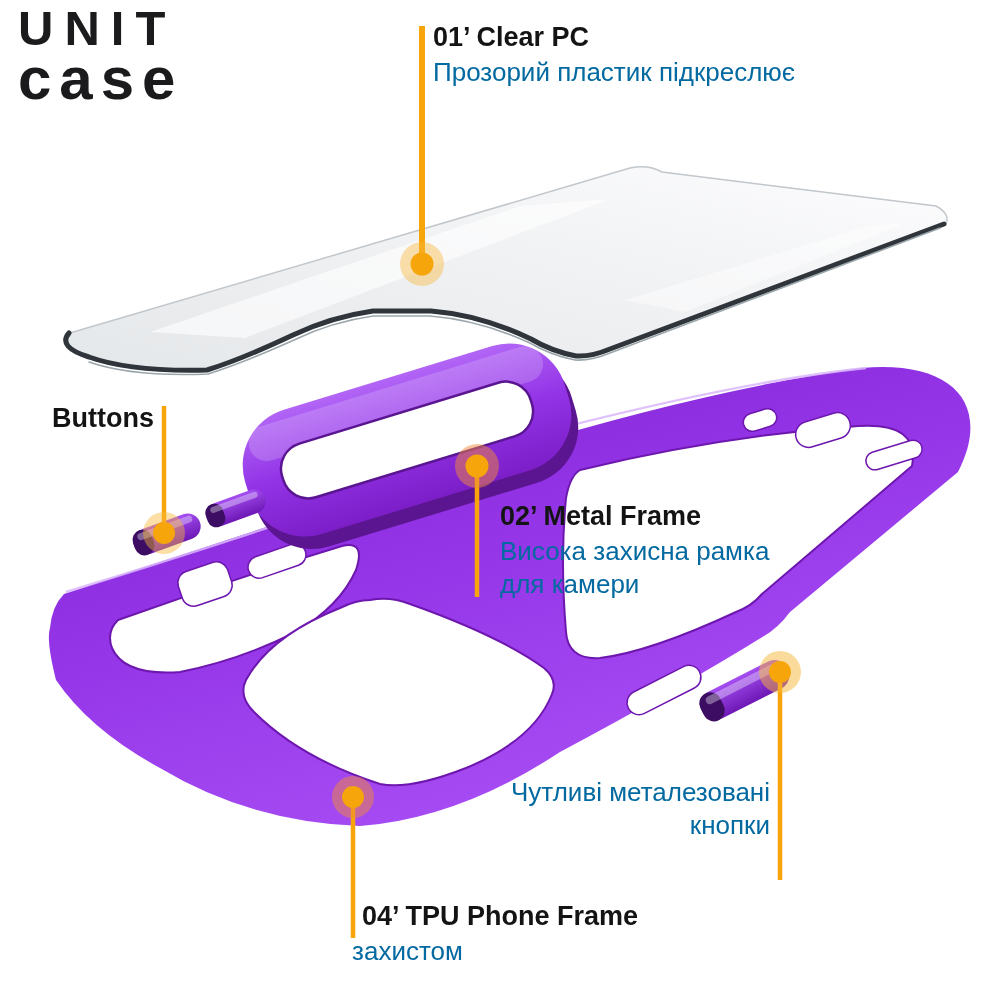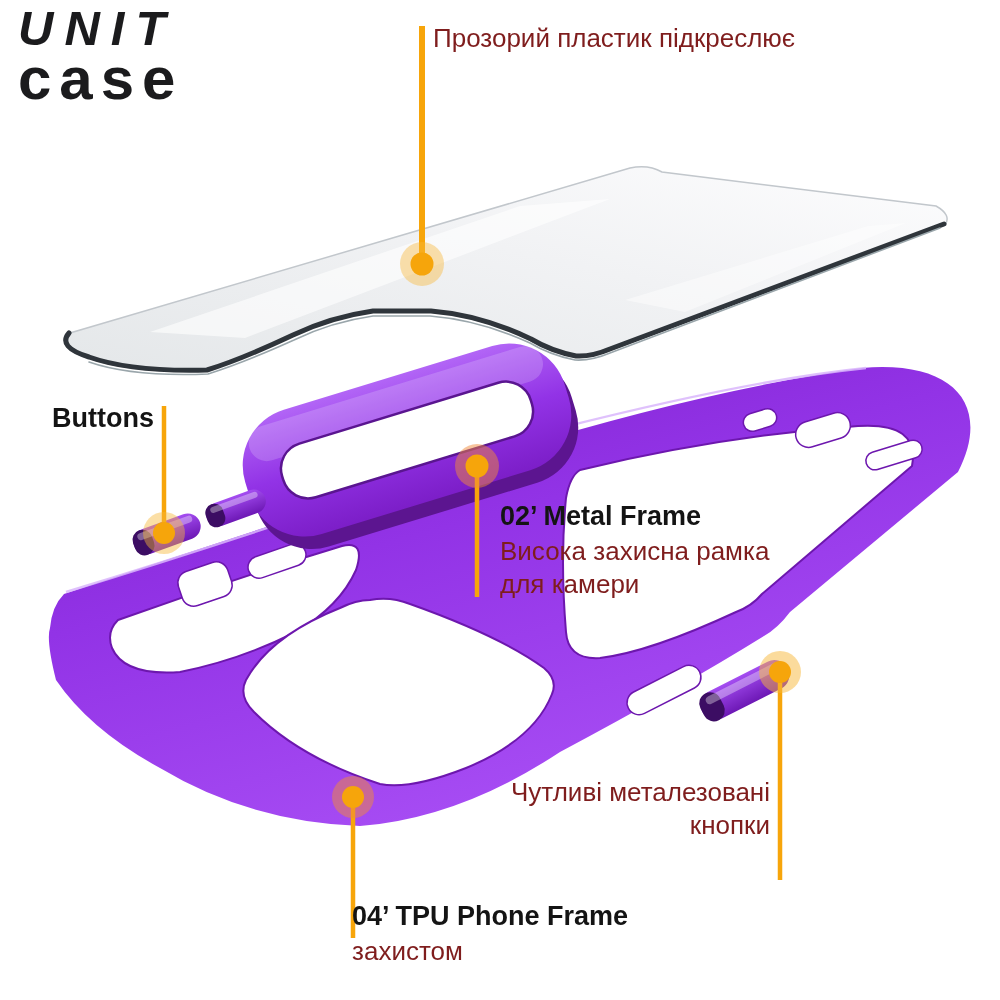--- a/index.html
+++ b/index.html
@@ -1,31 +1,31 @@
 <!DOCTYPE html>
 <html><head>
 <meta charset="utf-8">
 <style>
   html,body{margin:0;padding:0;background:#ffffff;}
   .stage{position:relative;width:1000px;height:1000px;background:#ffffff;overflow:hidden;
          font-family:"Liberation Sans","DejaVu Sans",sans-serif;color:#1a1a1a;}
   .stage svg{position:absolute;left:0;top:0;}
   .logo{position:absolute;left:18px;top:4px;color:#1b1b1d;line-height:1;}
-  .logo .l1{font-size:49px;font-weight:900;letter-spacing:11px;font-style:italic;}
+  .logo .l1{font-size:49px;font-weight:900;letter-spacing:11px;}
   .logo .l2{font-size:60px;font-weight:700;letter-spacing:8px;margin-top:-4px;}
   .ann{position:absolute;}
   .ann .h{font-size:27px;font-weight:700;line-height:31px;color:#141414;margin:0 0 3px 0;white-space:nowrap;}
-  .ann .b{font-size:26px;font-weight:400;line-height:33px;color:#7f1d1d;white-space:nowrap;}
+  .ann .b{font-size:26px;font-weight:400;line-height:33px;color:#0369a1;white-space:nowrap;}
   #ann-clear-pc{left:433px;top:22px;text-align:left;}
   #ann-metal-buttons{left:0px;top:402px;width:154px;text-align:right;}
   #ann-metal-buttons .h{line-height:32px;}
   #ann-metal-frame{left:500px;top:501px;text-align:left;}
   #ann-metal-button{left:420px;top:776px;width:350px;text-align:right;}
   #ann-tpu{left:352px;top:901px;text-align:left;}
-  #ann-tpu .h{}
+  #ann-tpu .h{margin-left:10px;}
 </style>
 </head>
 <body>
 
 <div class="stage">
 
   <svg width="1000" height="1000" viewBox="0 0 1000 1000">
     <defs>
       <linearGradient id="glassG" x1="0" y1="1" x2="1" y2="0">
         <stop offset="0" stop-color="#e4e7e9"></stop>
@@ -149,20 +149,21 @@
       </g>
     </g>
   </svg>
 
   <div class="logo">
     <div class="l1">UNIT</div>
     <div class="l2">case</div>
   </div>
 
   <div class="ann" id="ann-clear-pc">
+    <div class="h">01’ Clear PC</div>
     <div class="b">Прозорий пластик підкреслює</div>
   </div>
 
   <div class="ann" id="ann-metal-buttons">
     <div class="h">Buttons</div>
   </div>
 
   <div class="ann" id="ann-metal-frame">
     <div class="h">02’ Metal Frame</div>
     <div class="b">Висока захисна рамка</div>

